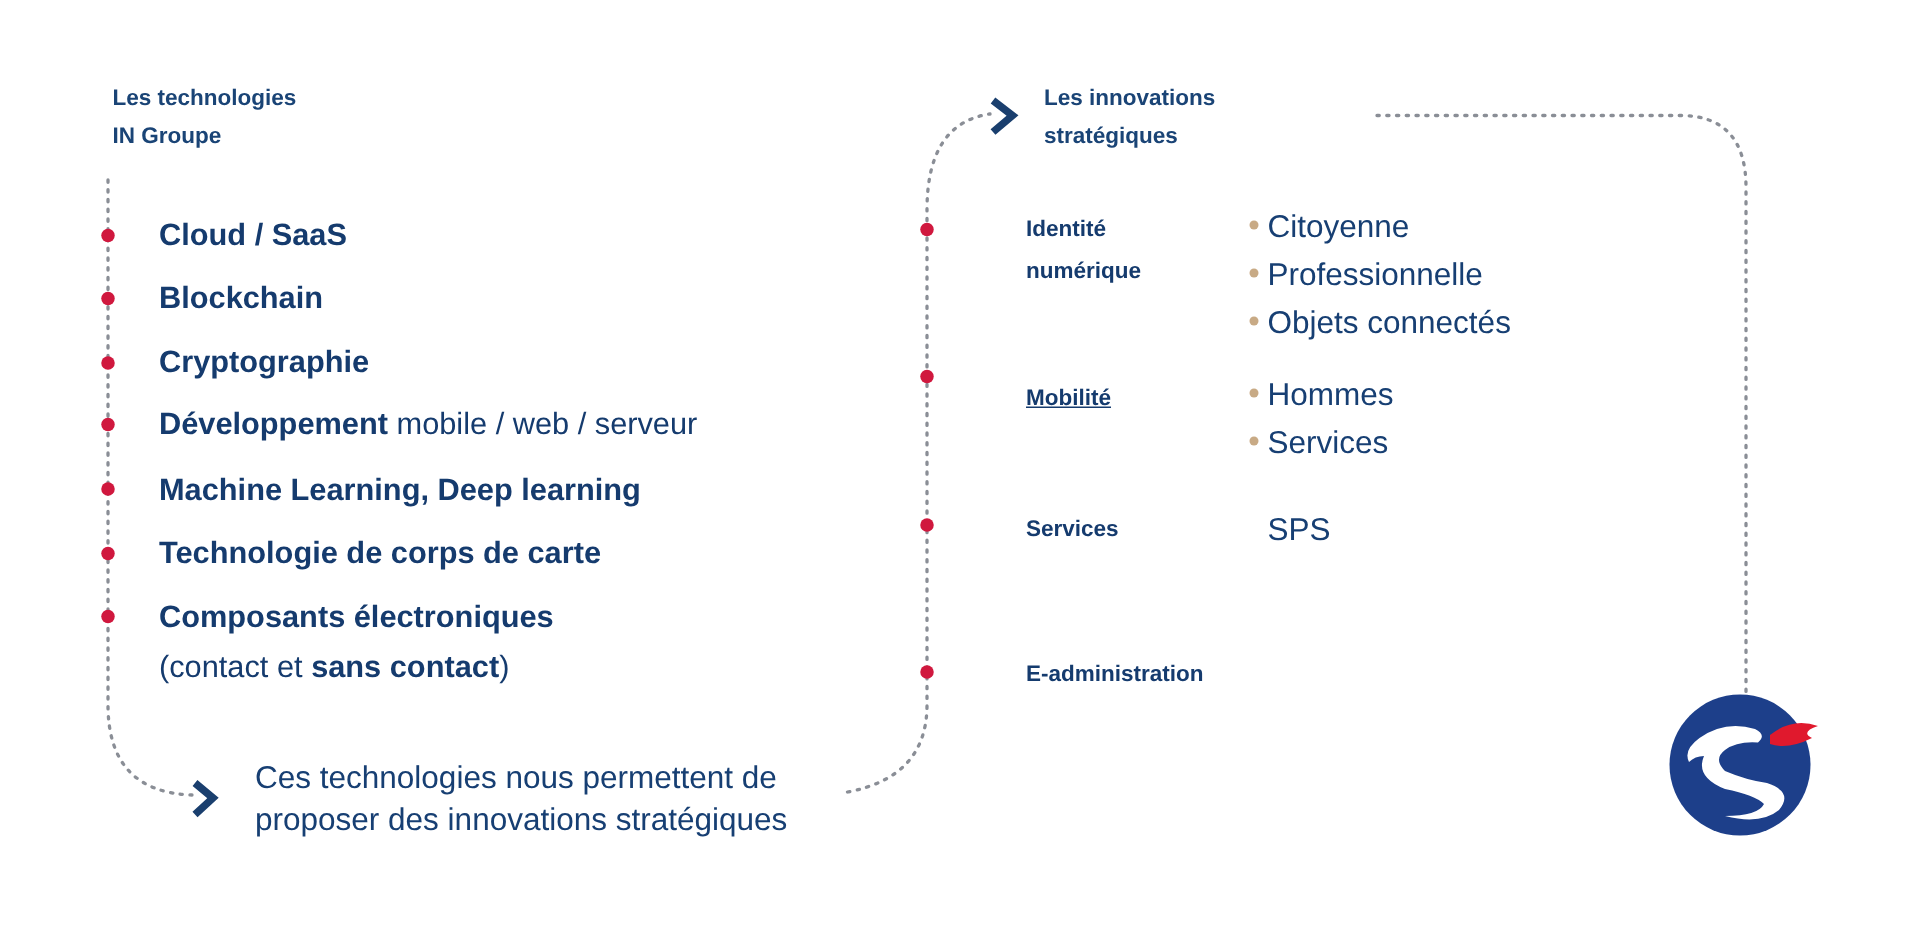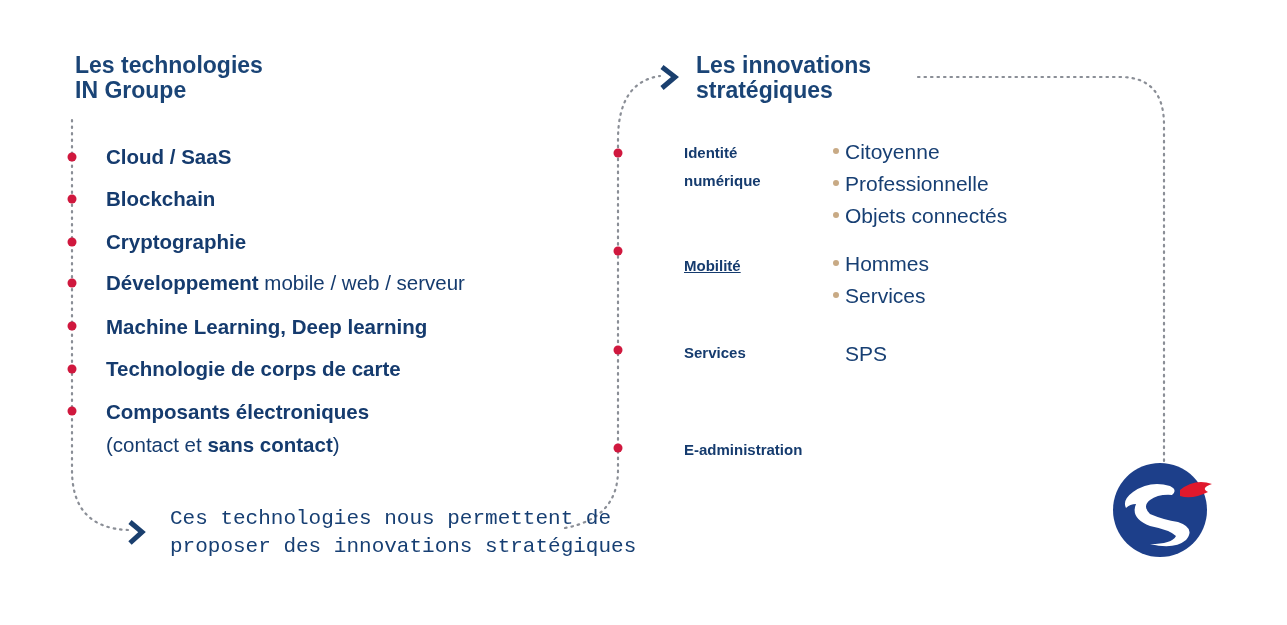--- a/index.html
+++ b/index.html
@@ -1,19 +1,19 @@
 <!DOCTYPE html>
 <html><head>
 <meta charset="utf-8">
 <style>
   html, body { margin: 0; padding: 0; background: #ffffff; }
   body { width: 1287px; height: 625px; position: relative; overflow: hidden;
          font-family: "Liberation Sans", sans-serif; color: #173f73; }
   .abs { position: absolute; }
-  .title { font-weight: bold; font-size: 23px; line-height: 25px; color: #1a4476; }
+  .title { font-weight: bold; font-size: 15px; line-height: 25px; color: #1a4476; }
   .tech { font-size: 20.5px; line-height: 24px; color: #153b6e; white-space: nowrap; }
   .tech b, .bold { font-weight: bold; }
   .cat { font-weight: bold; font-size: 15px; line-height: 28px; color: #153b6e; }
   .sub { font-size: 21px; line-height: 32px; color: #173f73; white-space: nowrap; }
   .sub .dot { display: inline-block; width: 6px; height: 6px; border-radius: 50%;
               background: #c8aa85; vertical-align: middle; margin: 0 6px 4px 0; }
   .conclusion { font-size: 21px; line-height: 28px; color: #173f73; }
   svg { position: absolute; left: 0; top: 0; }
 </style>
 </head>
@@ -79,21 +79,21 @@
 <div class="abs tech" style="left:106px; top:357px;">
   <b>Technologie de corps de carte</b>
 </div>
 <div class="abs tech" style="left:106px; top:400px;">
   <b>Composants électroniques</b>
 </div>
 <div class="abs tech" style="left:106px; top:433px;">
   <span>(contact et </span><b>sans contact</b><span>)</span>
 </div>
 
-<div class="abs conclusion" style="left:170px; top:505px;font-family:Liberation Mono, monospace;">
+<div class="abs conclusion" style="left:170px; top:505px;">
   <div>Ces technologies nous permettent de</div>
   <div>proposer des innovations stratégiques</div>
 </div>
 
 <div class="abs title" style="left:696px; top:53px;">
   <div>Les innovations</div>
   <div>stratégiques</div>
 </div>
 
 <div class="abs cat" style="left:684px; top:139px;">

